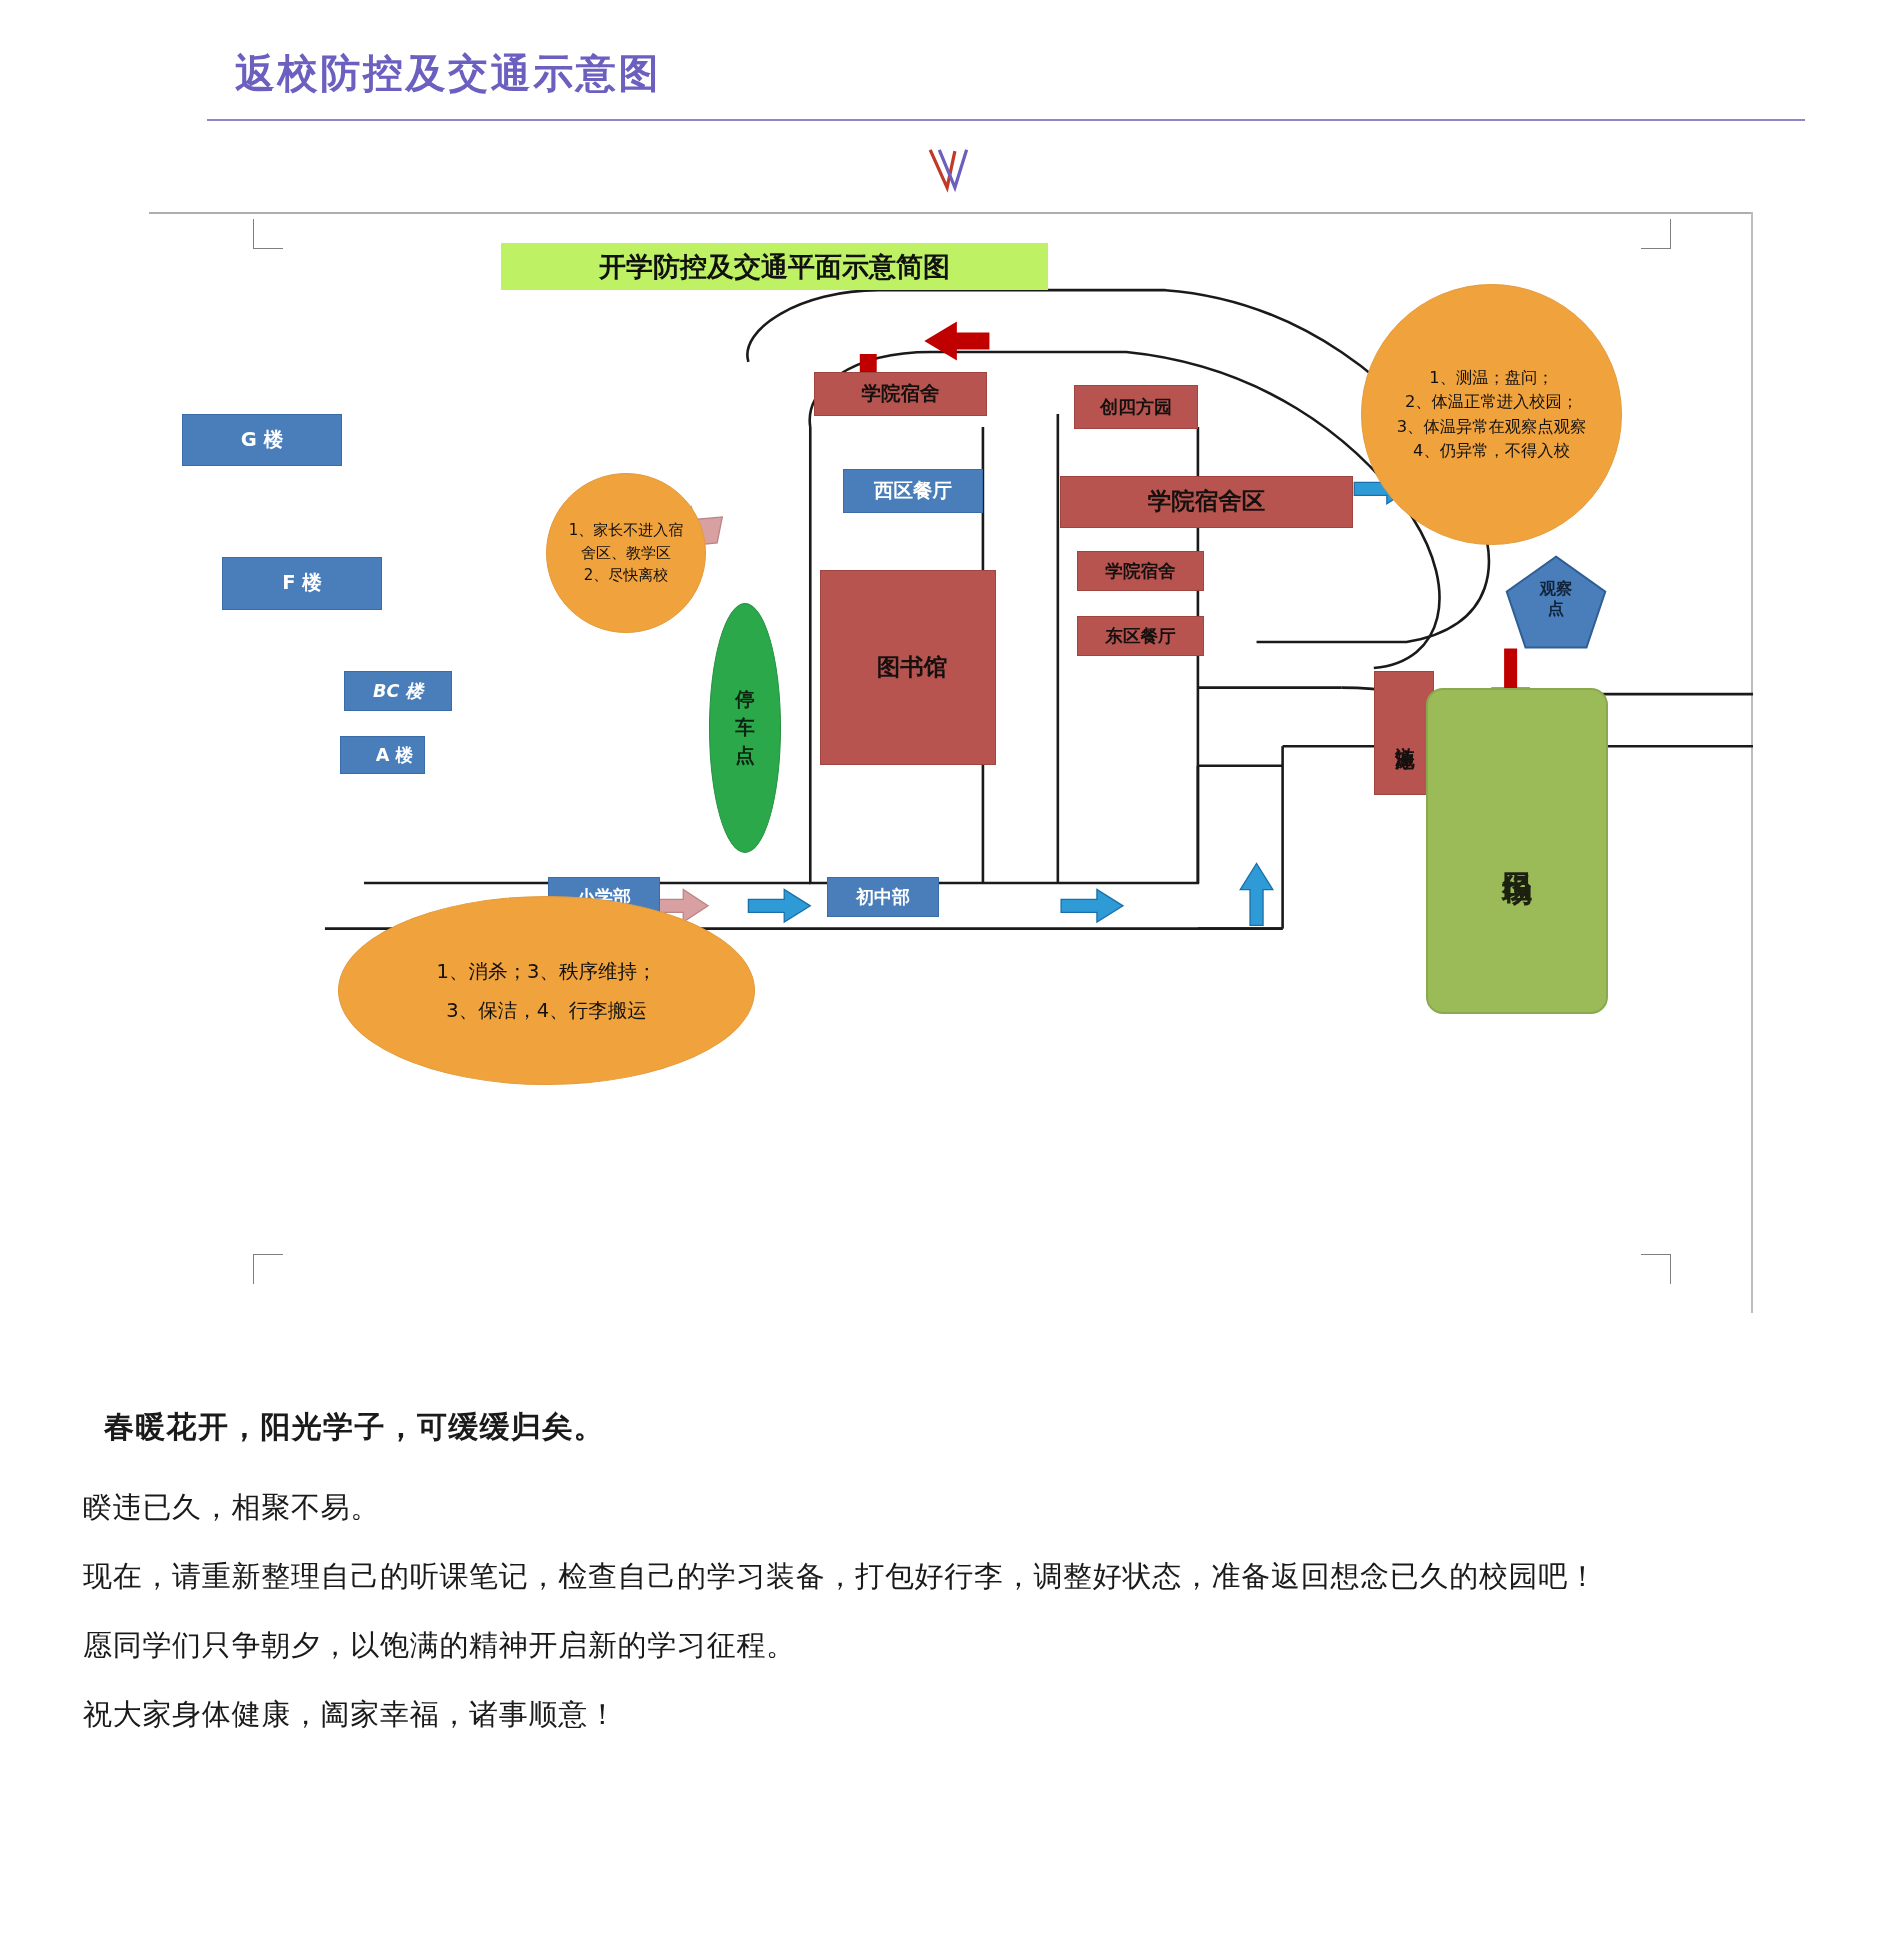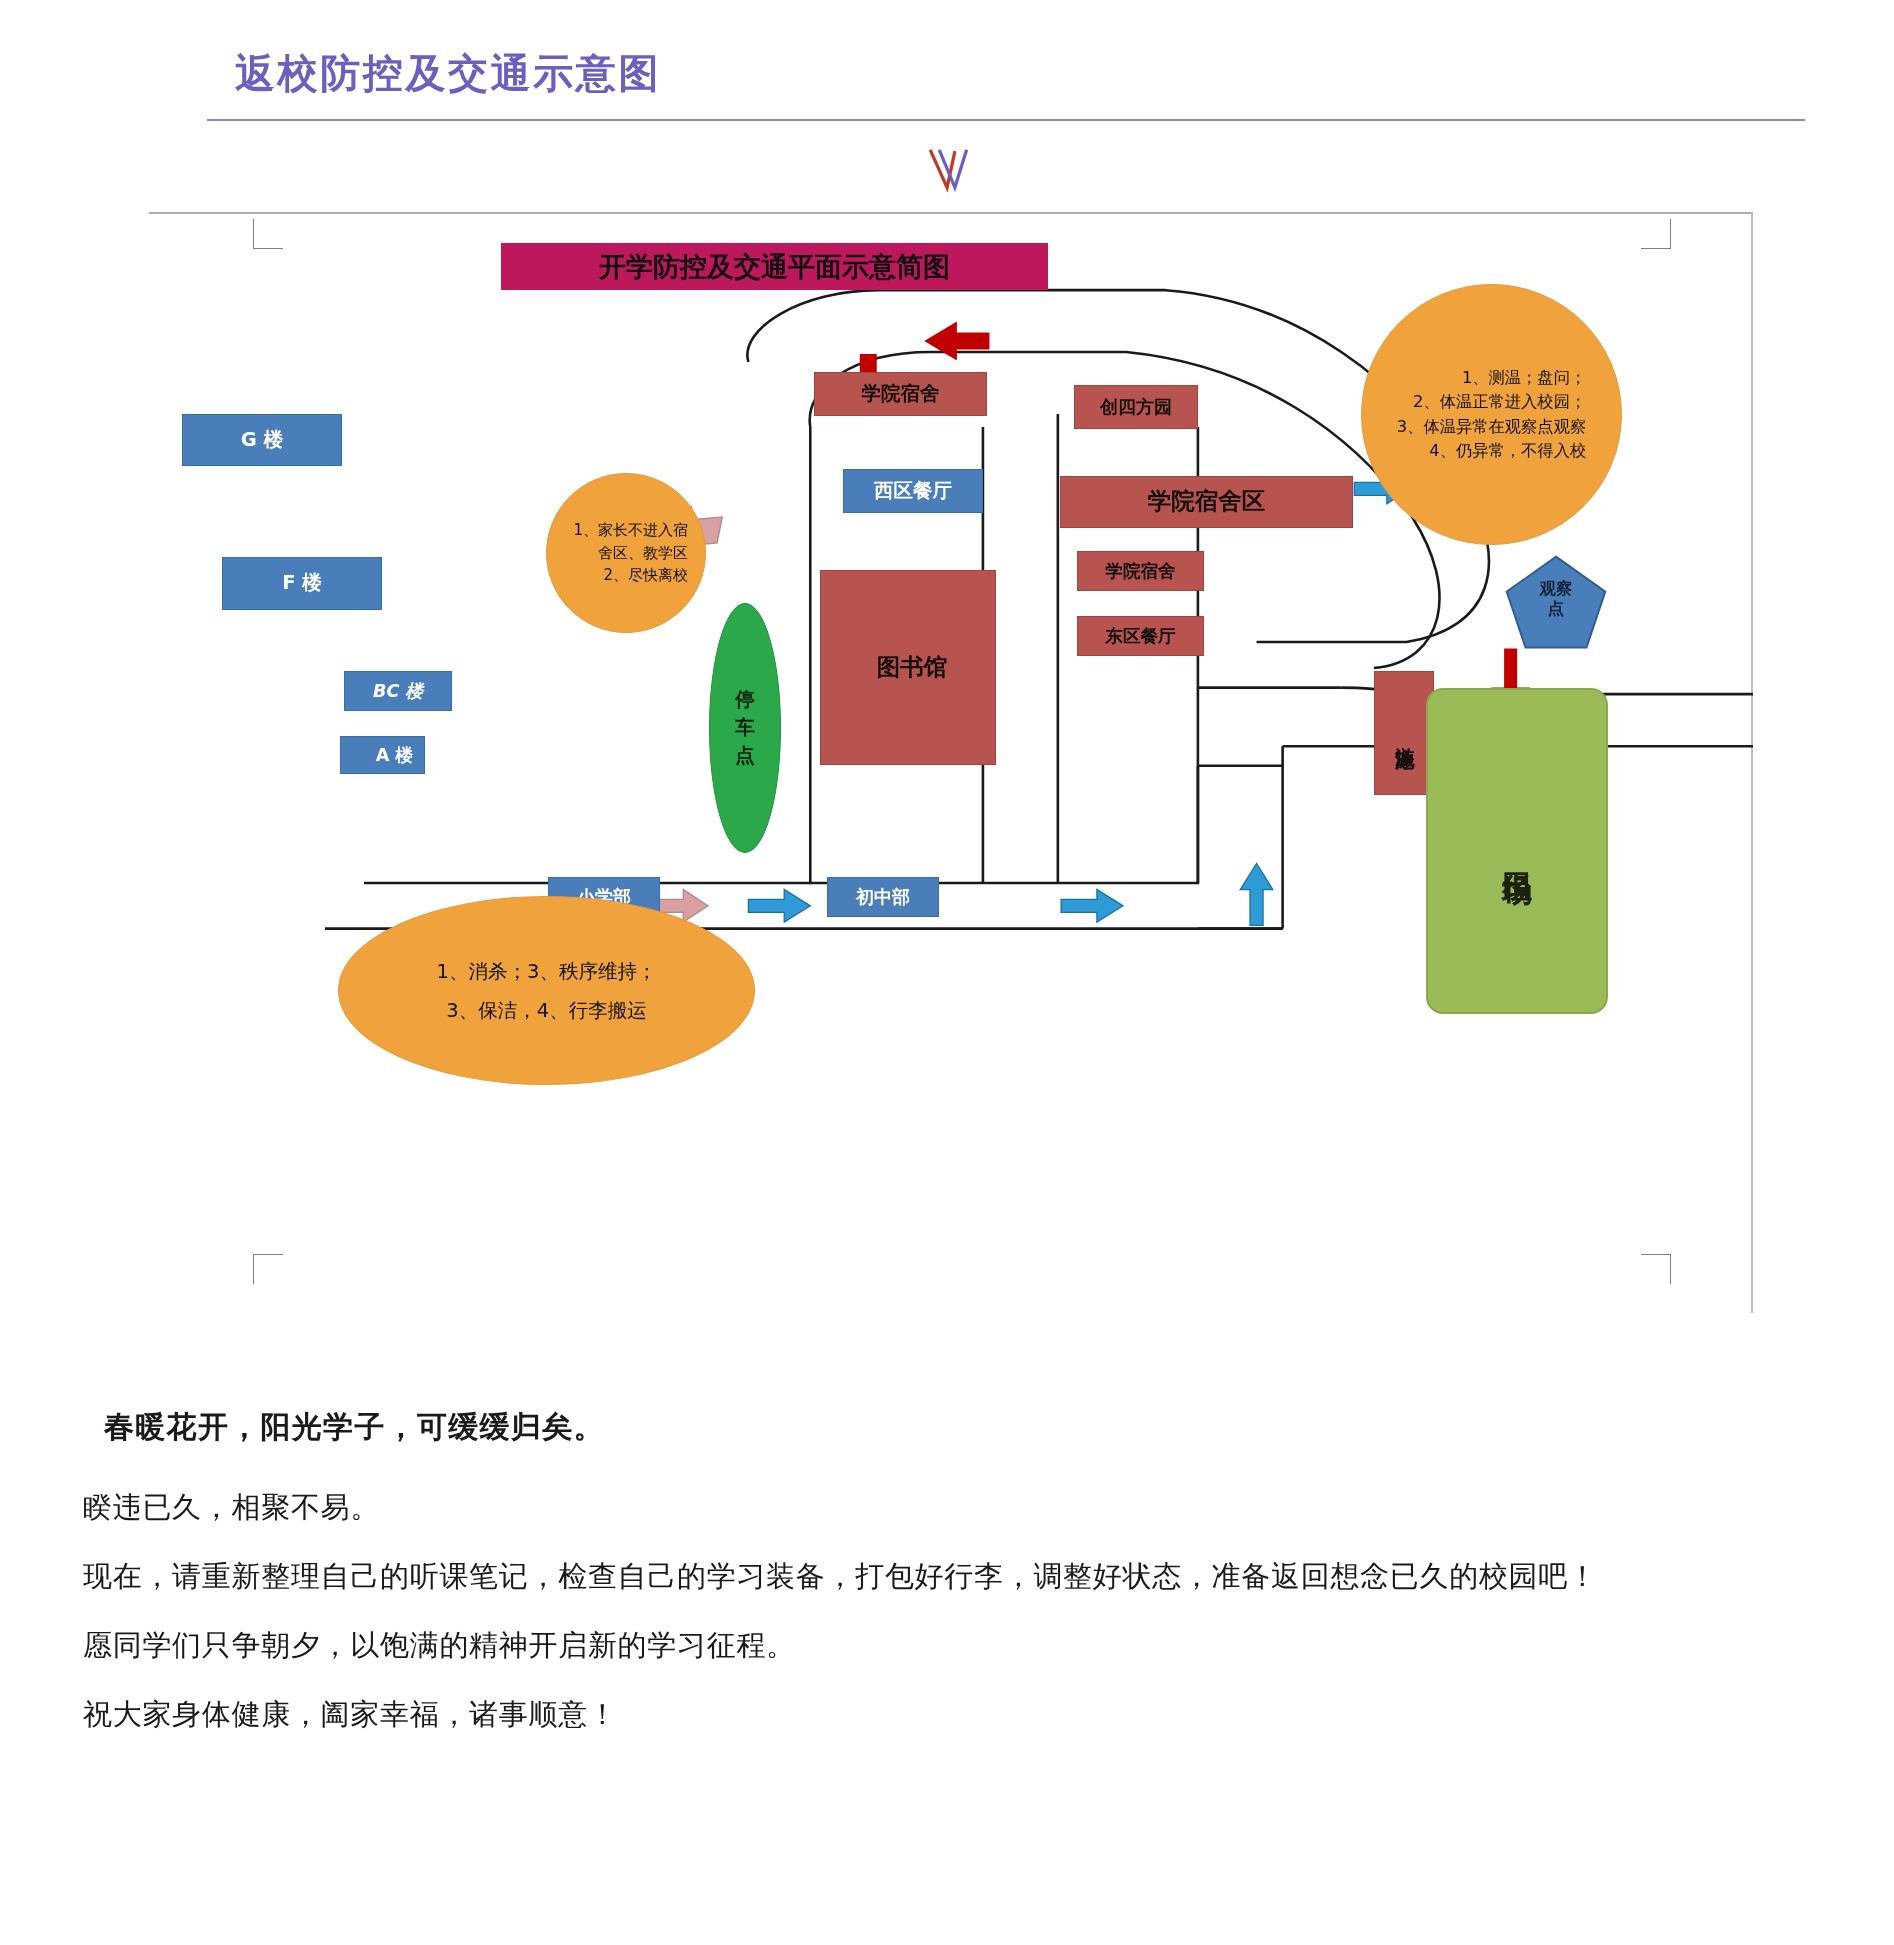--- a/index.html
+++ b/index.html
@@ -116,21 +116,21 @@
     color: #1d2110;
   }
 
   
   #chart-title {
     position: absolute;
     left: 352px;
     top: 31px;
     width: 547px;
     height: 47px;
-    background: #be185d;
+    background: #bef264;
     display: flex;
     align-items: center;
     justify-content: center;
     font-size: 27px;
     font-weight: bold;
     color: #111;
     font-family: "DejaVu Serif", serif;
   }
 
   
@@ -143,21 +143,21 @@
     align-items: center;
     justify-content: center;
     box-sizing: border-box;
     color: #111;
     font-family: "DejaVu Sans", sans-serif;
   }
   .callout .txt {
     padding: 0 17px;
     font-size: 15px;
     line-height: 1.5;
-    text-align: right;
+    text-align: center;
   }
   .callout.big .txt { font-size: 16.3px; }
   .callout.wide .txt { font-size: 19.5px; text-align: center; line-height: 2.0; }
 
   
   #parking-ellipse {
     position: absolute;
     left: 560px;
     top: 391px;
     width: 70px;

